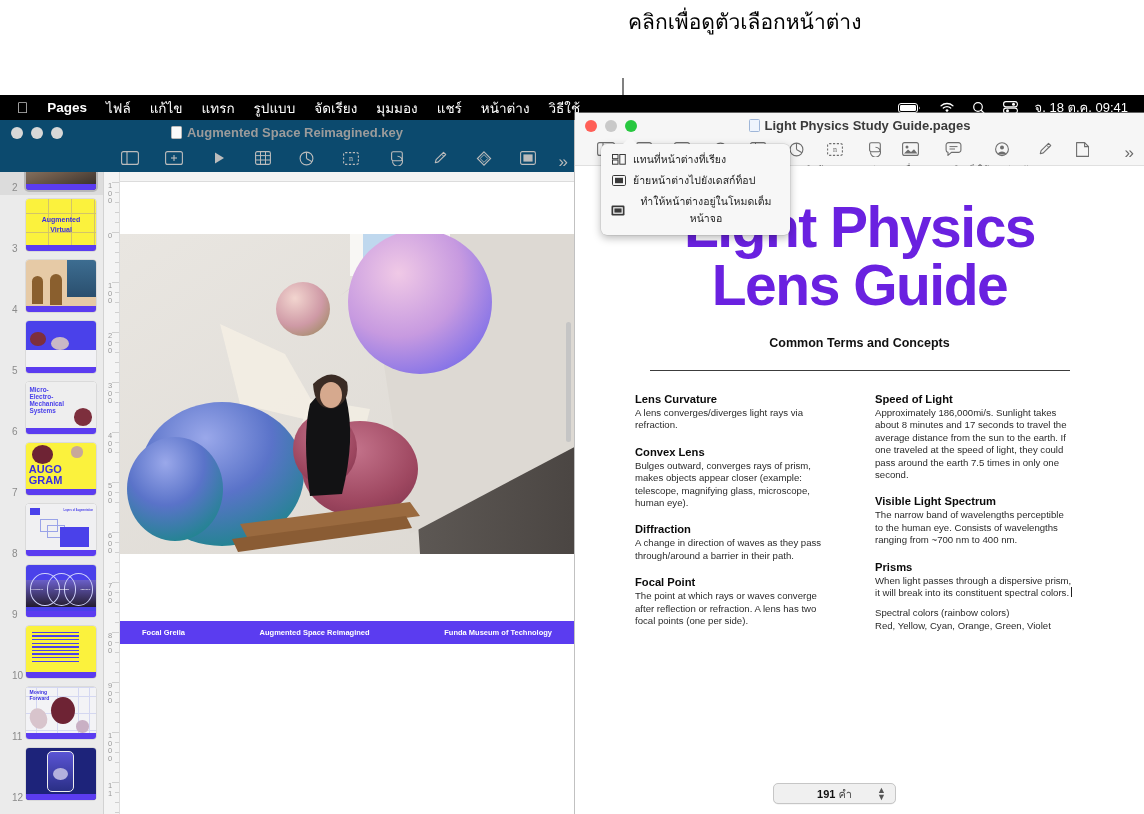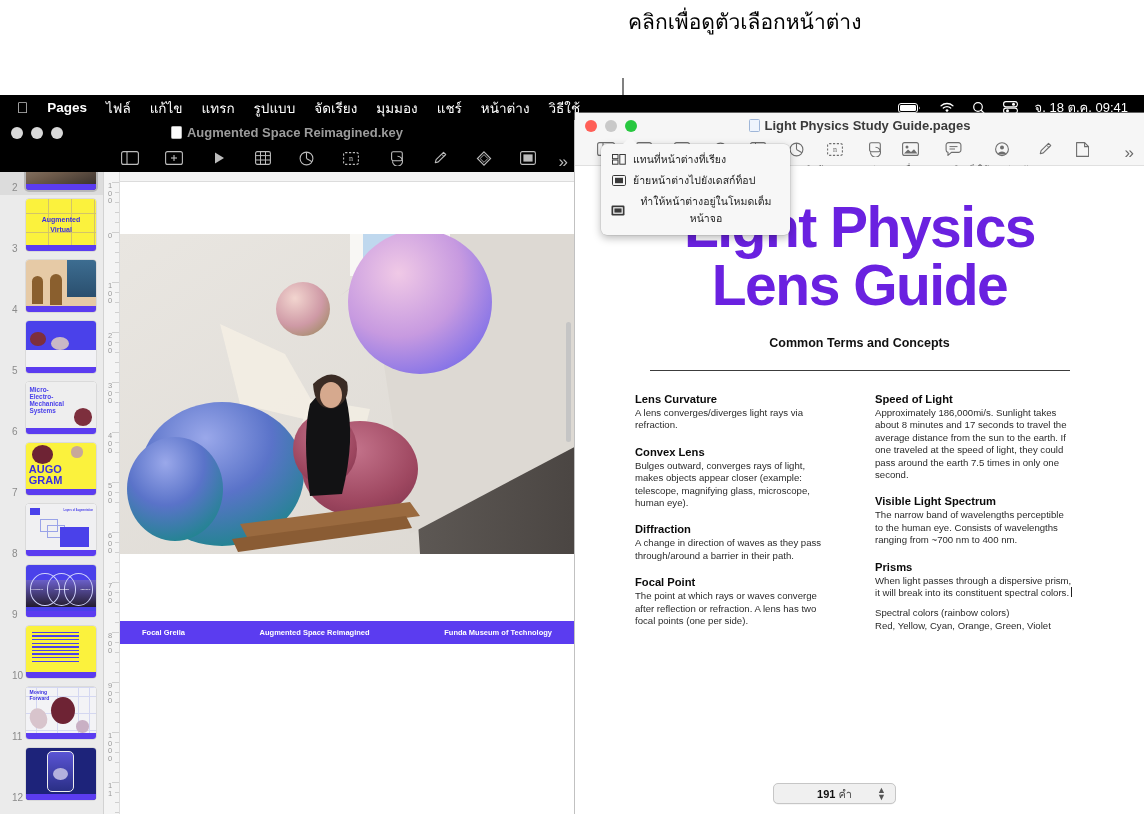--- a/index.html
+++ b/index.html
@@ -35,21 +35,21 @@
   #menubar .clock { font-size:13px; }
 
   svg { display:block; }
 
   
   #kwin {
     position:absolute; left:0; top:120px; width:575px; height:694px;
     background:#ececec; border-right:1px solid #bdbdbd;
     overflow:hidden;
   }
-  #ktitlebar { position:relative; height:52px; background:#000000; }
+  #ktitlebar { position:relative; height:52px; background:#0c4a6e; }
   .lights { position:absolute; left:11px; top:7px; display:flex; gap:8px; }
   .light { width:12px; height:12px; border-radius:50%; background:#d8d8d8; }
   #ktitle {
     position:absolute; left:0; right:0; top:5px; text-align:center;
     font-size:13px; font-weight:bold; color:#9b9b9b;
     display:flex; align-items:center; justify-content:center; gap:5px;
   }
   .doc-badge { width:11px; height:13px; border:1px solid #b9b9b9; border-radius:1.5px; background:#fafafa; display:inline-block;}
   #ktools {
     position:absolute; left:108px; right:24px; top:28px;
@@ -736,21 +736,21 @@
     <div id="dsub">Common Terms and Concepts</div>
     <div id="drule"></div>
     <div id="dcols">
       <div class="dcol" id="col-left">
           <div class="term">
             <h4>Lens Curvature</h4>
             <p><span>A lens converges/diverges light rays via refraction.</span></p>
           </div>
           <div class="term">
             <h4>Convex Lens</h4>
-            <p><span>Bulges outward, converges rays of light, makes objects appear closer (example: telescope, magnifying glass, microscope, human eye).</span></p>
+            <p><span>Bulges outward, converges rays of prism, makes objects appear closer (example: telescope, magnifying glass, microscope, human eye).</span></p>
           </div>
           <div class="term">
             <h4>Diffraction</h4>
             <p><span>A change in direction of waves as they pass through/around a barrier in their path.</span></p>
           </div>
           <div class="term">
             <h4>Focal Point</h4>
             <p><span>The point at which rays or waves converge after reflection or refraction. A lens has two focal points (one per side).</span></p>
           </div>
         </div>

